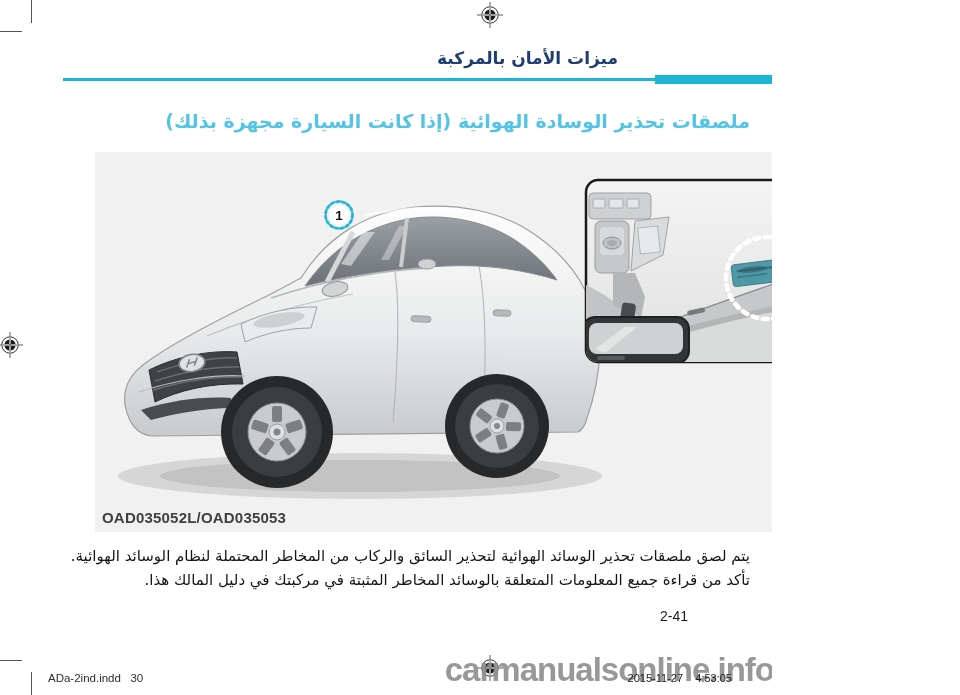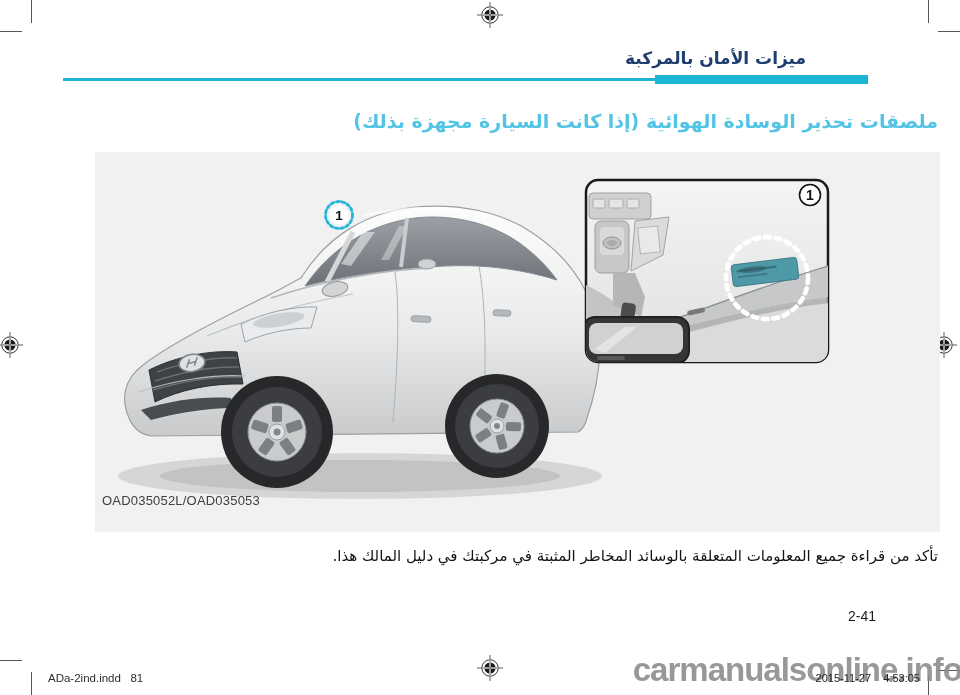--- a/index.html
+++ b/index.html
@@ -1,17 +1,17 @@
 <!DOCTYPE html>
 <html><head>
 <meta charset="utf-8">
 <style>
   html,body{margin:0;padding:0;background:#ffffff;}
   .page{
-    position:relative;width:960px;height:695px;background:#ffffff;overflow:hidden;
+    position:relative;width:772px;height:695px;background:#ffffff;overflow:hidden;
     font-family:"Liberation Sans",sans-serif;
   }
   
   .crop{position:absolute;background:#555;}
   
   .regmark{position:absolute;width:26px;height:26px;}
   
   .header-title{
     position:absolute;top:48px;right:154px;direction:rtl;
     font-family:"DejaVu Sans",sans-serif;font-weight:bold;font-size:17px;color:#1d3e6e;
@@ -25,22 +25,22 @@
     font-family:"DejaVu Sans",sans-serif;font-weight:bold;font-size:19px;color:#54c4e4;
     white-space:nowrap;
     text-align:right;
   }
   
   .figure{position:absolute;left:95px;top:152px;width:845px;height:380px;background:#f1f1f2;}
   .car-svg{position:absolute;left:0px;top:8px;}
   .inset-svg{position:absolute;left:488px;top:25px;}
   .marker-svg{position:absolute;left:226px;top:45px;}
   .figure-caption{
-    position:absolute;left:7px;bottom:24px;font-size:13px;color:#3f3f3f;
-    font-family:"Liberation Sans",sans-serif;letter-spacing:.2px;
+    position:absolute;left:7px;bottom:6px;font-size:15px;color:#3f3f3f;
+    font-family:"Liberation Sans",sans-serif;letter-spacing:.2px;font-weight:bold;
   }
   
   .body-text{
     position:absolute;top:545px;right:22px;width:680px;direction:rtl;text-align:right;
     font-family:"DejaVu Sans",sans-serif;font-size:15px;line-height:23.5px;color:#151515;
   }
   
   .page-number{position:absolute;top:608px;right:84px;font-size:14px;color:#1a1a1a;}
   .footer-file{position:absolute;left:48px;top:672px;font-size:11.5px;color:#2e2e2e;white-space:pre;}
   .footer-time{position:absolute;right:40px;top:672px;font-size:11px;color:#1f1f1f;white-space:pre;z-index:4;margin-left:28px;}
@@ -250,22 +250,23 @@
     <svg class="marker-svg" width="36" height="36" viewBox="0 0 36 36">
       <circle cx="18" cy="18" r="13.5" fill="none" stroke="#24b5d8" stroke-width="2.8" stroke-dasharray="2.8 2.7" stroke-linecap="round"></circle>
       <circle cx="18" cy="18" r="9.8" fill="#ffffff"></circle>
       <text x="18" y="23" text-anchor="middle" font-family="Liberation Sans, sans-serif" font-size="13.5" font-weight="bold" fill="#111111">1</text>
     </svg>
 
     <div class="figure-caption">OAD035052L/OAD035053</div>
   </div>
 
   <div class="body-text">
+    <div>يتم لصق ملصقات تحذير الوسائد الهوائية لتحذير السائق والركاب من المخاطر المحتملة لنظام الوسائد الهوائية.</div>
     <div>تأكد من قراءة جميع المعلومات المتعلقة بالوسائد المخاطر المثبتة في مركبتك في دليل المالك هذا.</div>
   </div>
 
   <div class="page-number">2-41</div>
 
   <div class="watermark">carmanualsonline.info</div>
-  <div class="footer-file">ADa-2ind.indd   81</div>
+  <div class="footer-file">ADa-2ind.indd   30</div>
   <div class="footer-time">2015-11-27    4:53:05</div>
 
 </div>
 
 </body></html>

